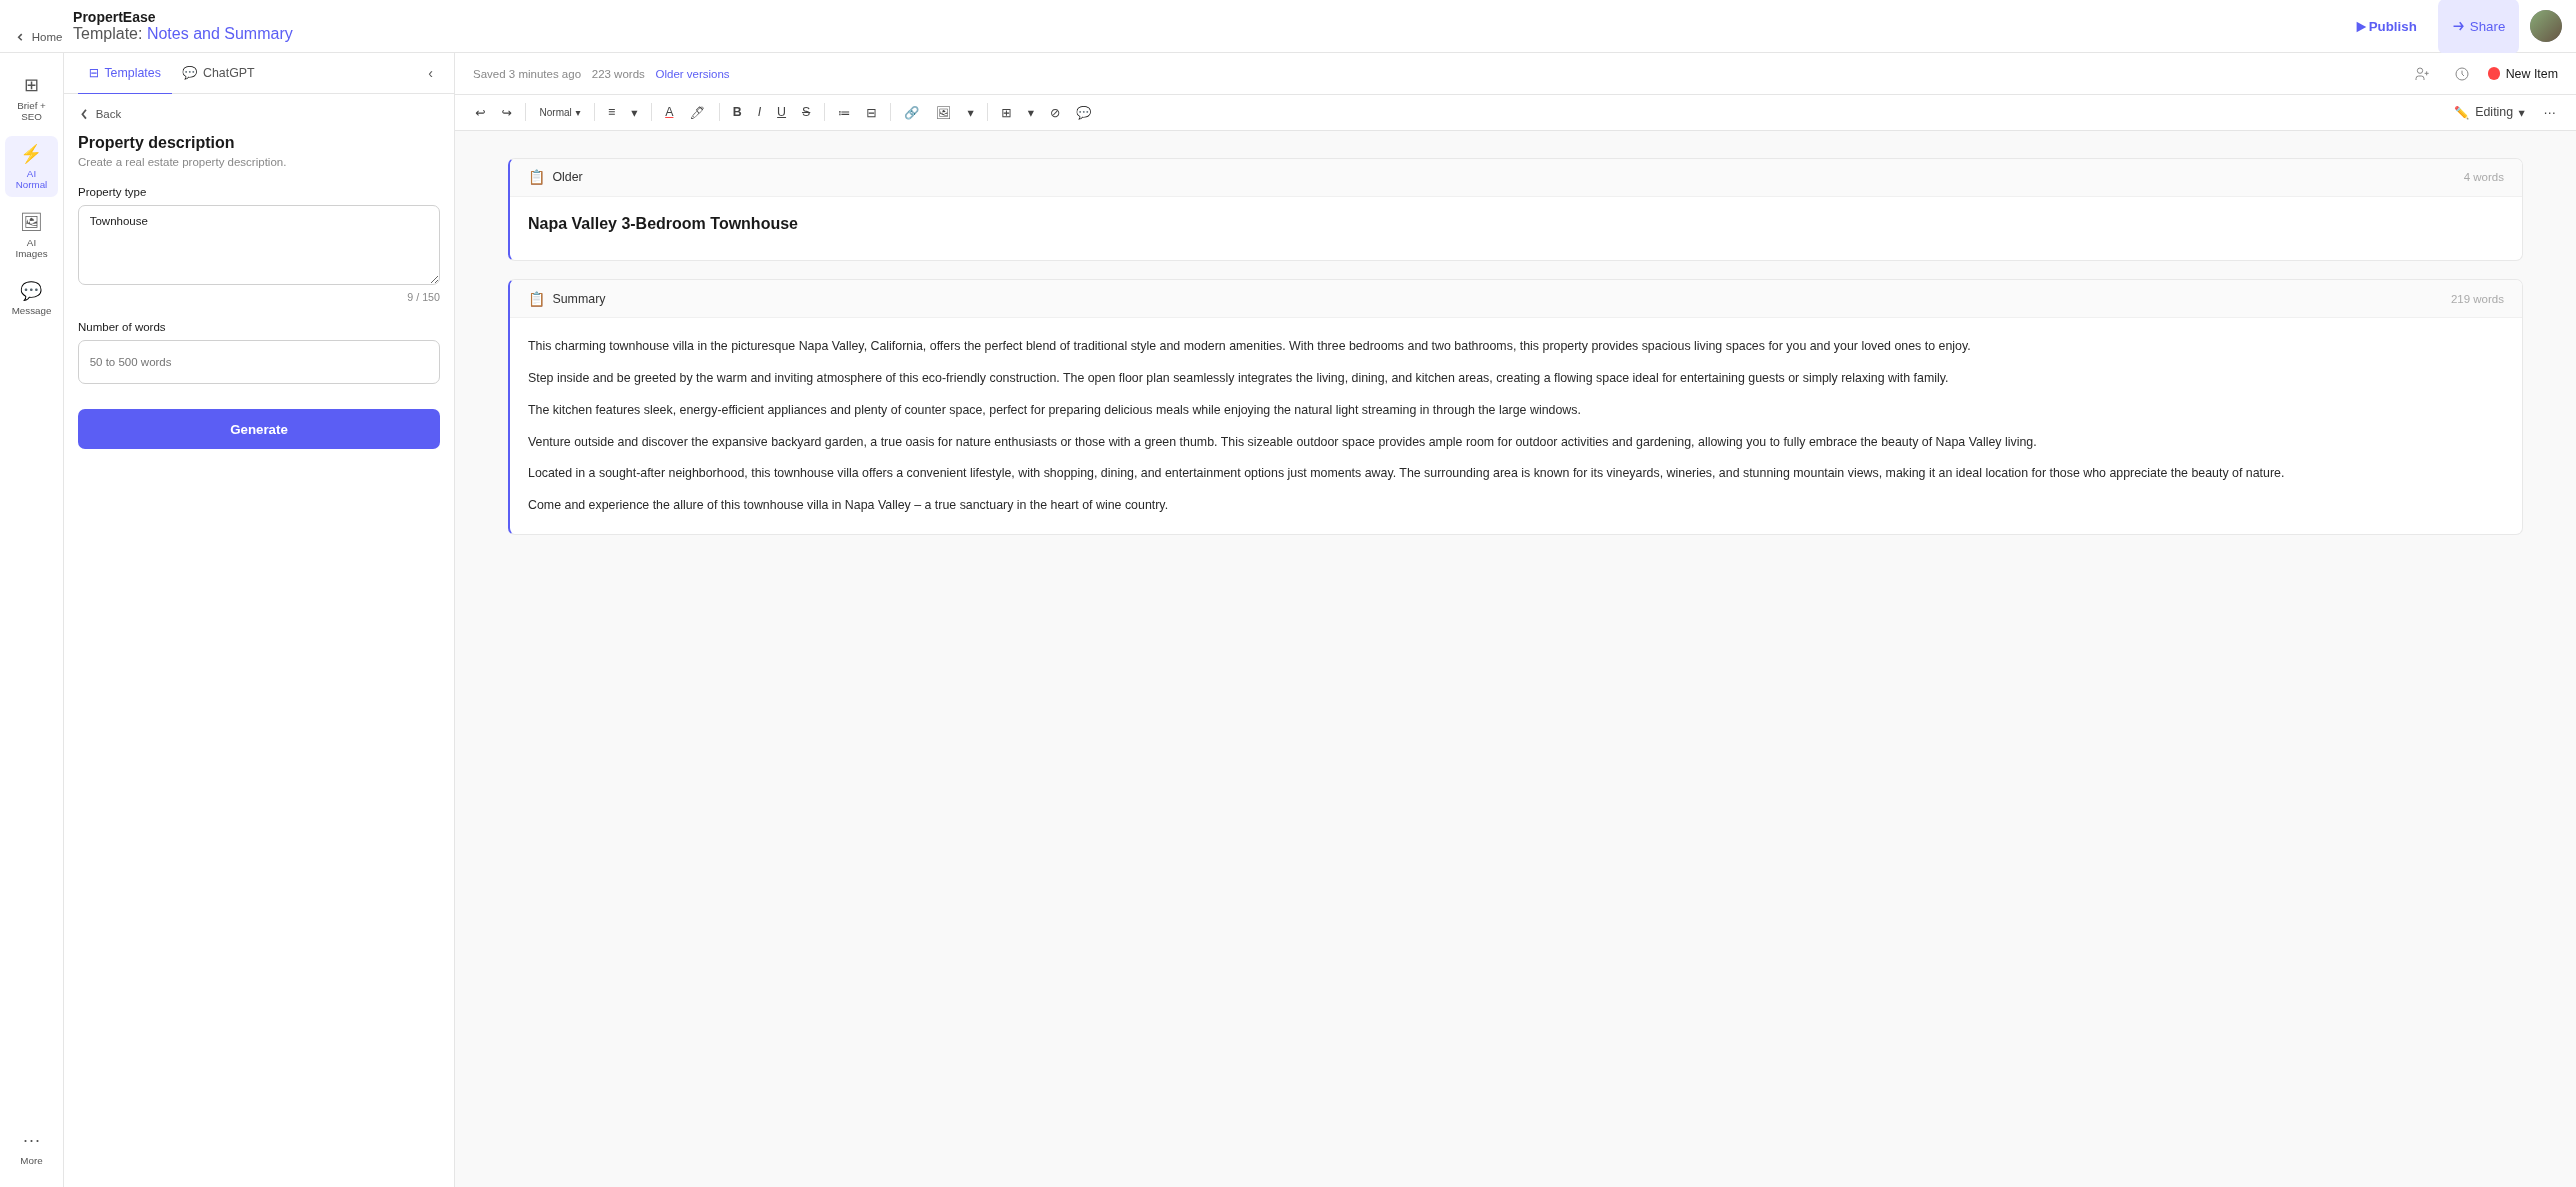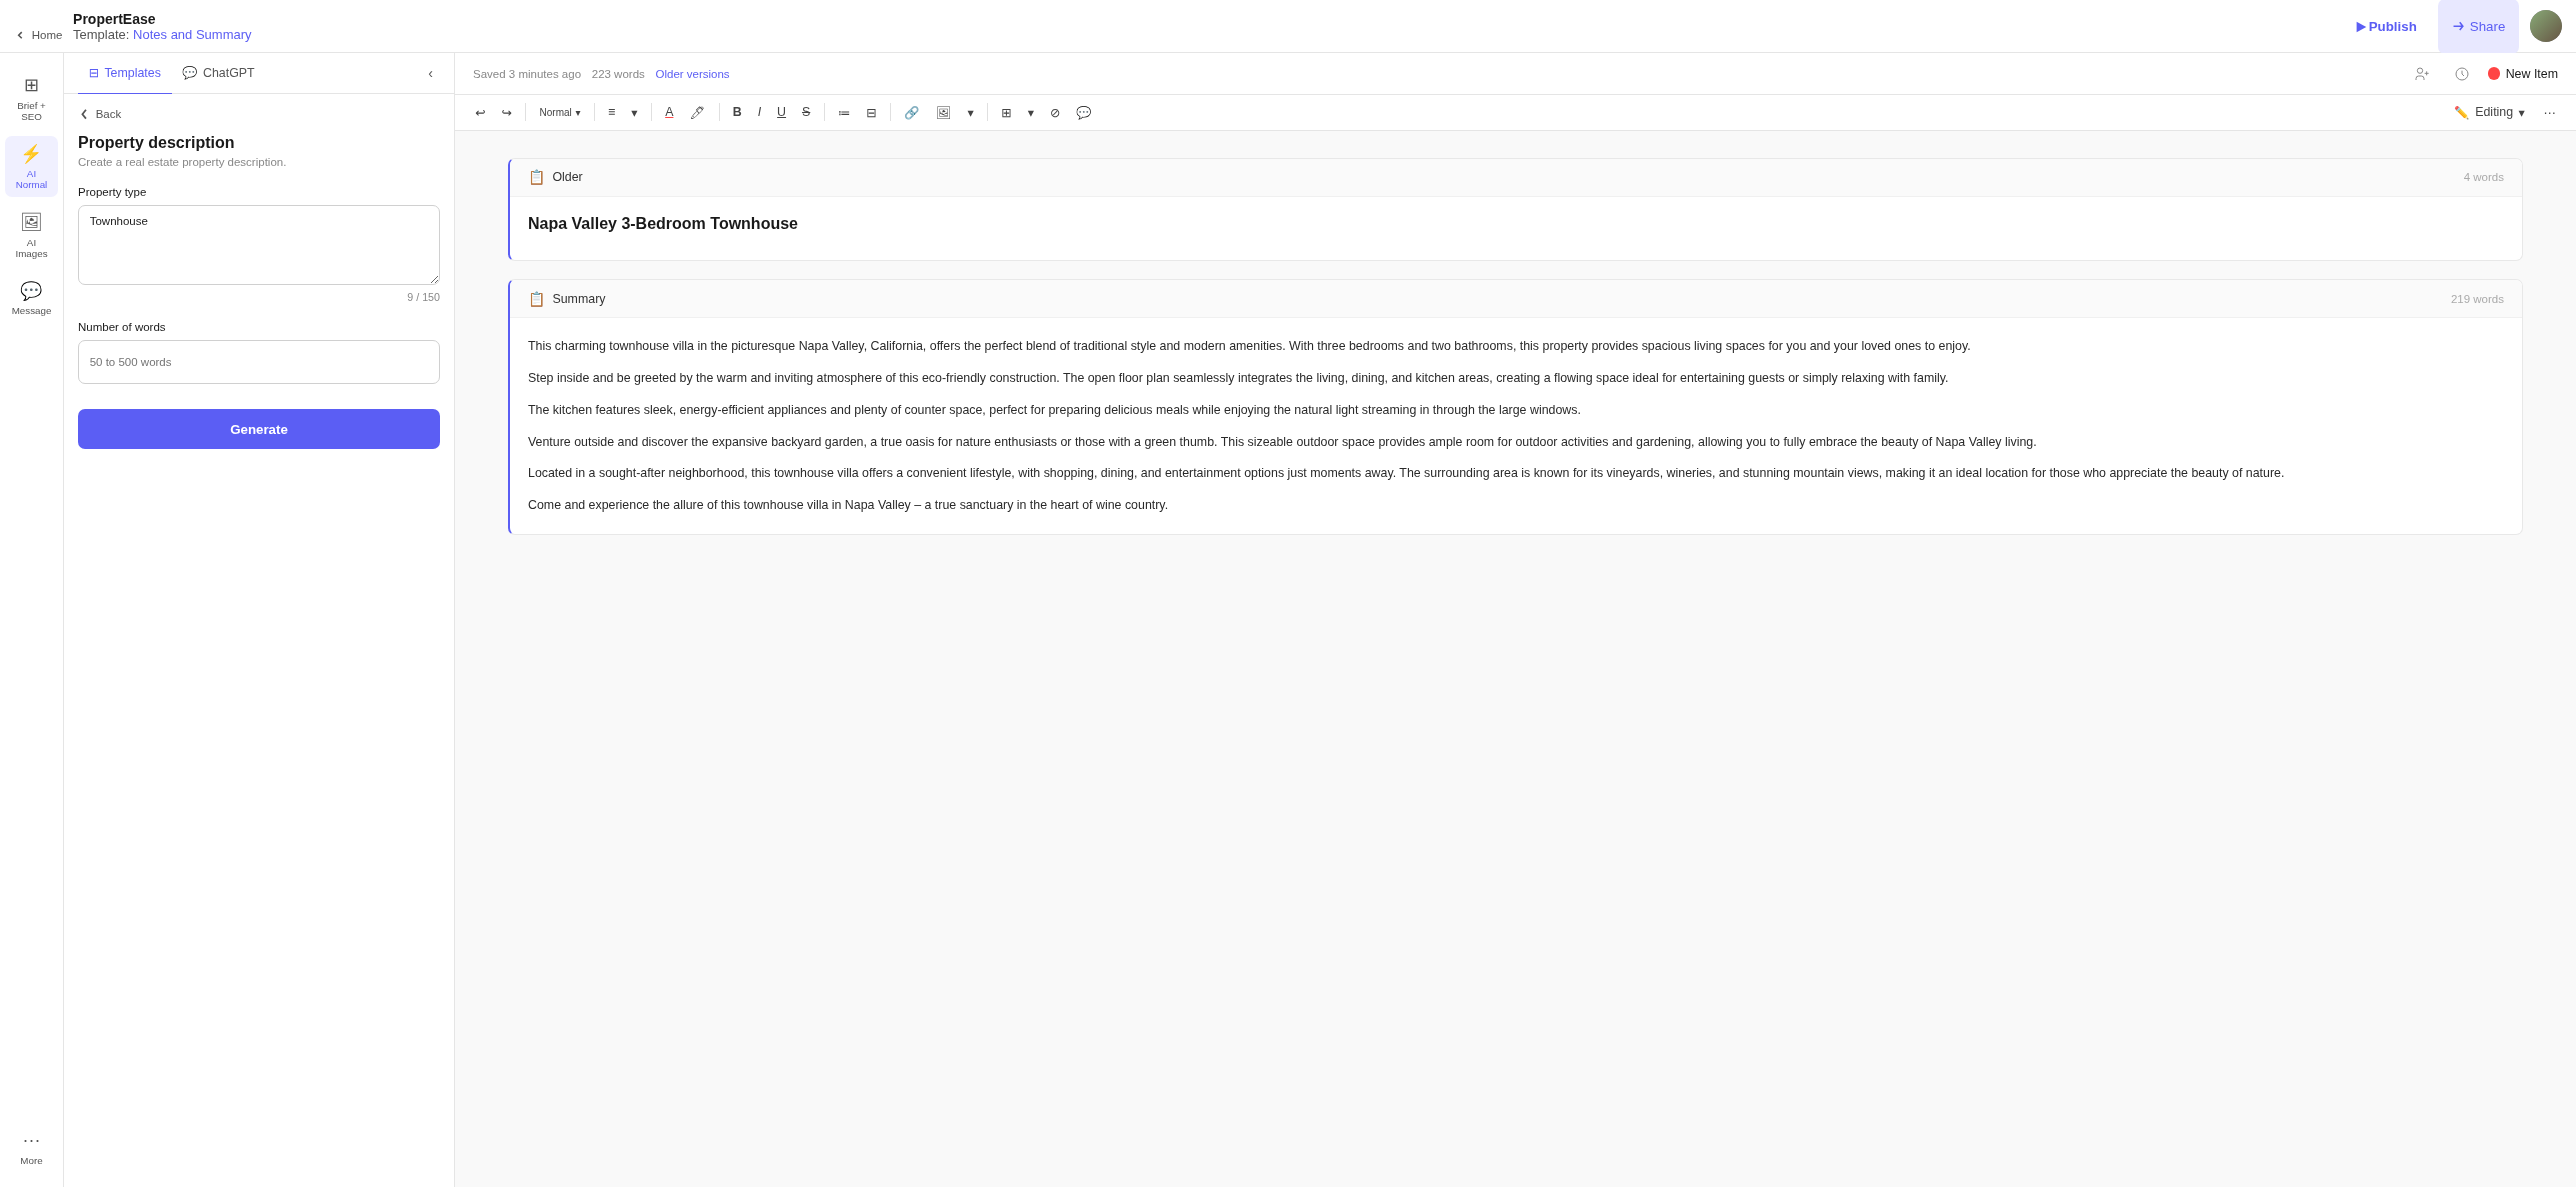--- a/index.html
+++ b/index.html
@@ -4,21 +4,21 @@
   <style>
     * { box-sizing: border-box; margin: 0; padding: 0; }
     body { font-family: -apple-system, BlinkMacSystemFont, 'Segoe UI', sans-serif; font-size: 12.4px; color: #1a1a1a; background: #f5f5f5; height: 100vh; overflow: hidden; display: flex; flex-direction: column; }
 
     
     .top-bar { display: flex; align-items: center; justify-content: space-between; background: #fff; border-bottom: 0.9px solid #e5e5e5; padding: 0 14px; height: 53px; flex-shrink: 0; }
     .top-bar-left { display: flex; align-items: flex-end; gap: 10.7px; }
     .back-home { display: flex; align-items: center; gap: 5.3px; color: #555; font-size: 11.5px; cursor: pointer; }
     .back-home svg { width: 12.4px; height: 12.4px; }
     .app-info h1 { font-size: 14px; font-weight: 600; color: #1a1a1a; }
-    .app-info .template-line { font-size: 13px; color: #555; }
+    .app-info .template-line { font-size: 16px; color: #555; }
     .app-info .template-line a { color: #5b5ef4; text-decoration: none; }
     .top-bar-right { display: flex; align-items: center; gap: 10.7px; }
     .btn-publish { display: flex; align-items: flex-end; gap: 1px; background: none; border: none; color: #5b5ef4; font-size: 13.3px; font-weight: 700; cursor: pointer; padding: 7px 10.7px; }
     .btn-publish svg { width: 14px; height: 14px; fill: #5b5ef4; }
     .btn-share { display: flex; align-items: center; gap: 5.3px; background: #e8e8ff; border: none; color: #5b5ef4; font-size: 13.3px; font-weight: 500; cursor: pointer; padding: 20px 14px; border-radius: 7px; }
     .btn-share svg { width: 12.4px; height: 12.4px; }
     .user-avatar { width: 32px; height: 32px; border-radius: 50%; background: #888; overflow: hidden; cursor: pointer; }
 
     
     .main-layout { display: flex; flex: 1; overflow: hidden; }

